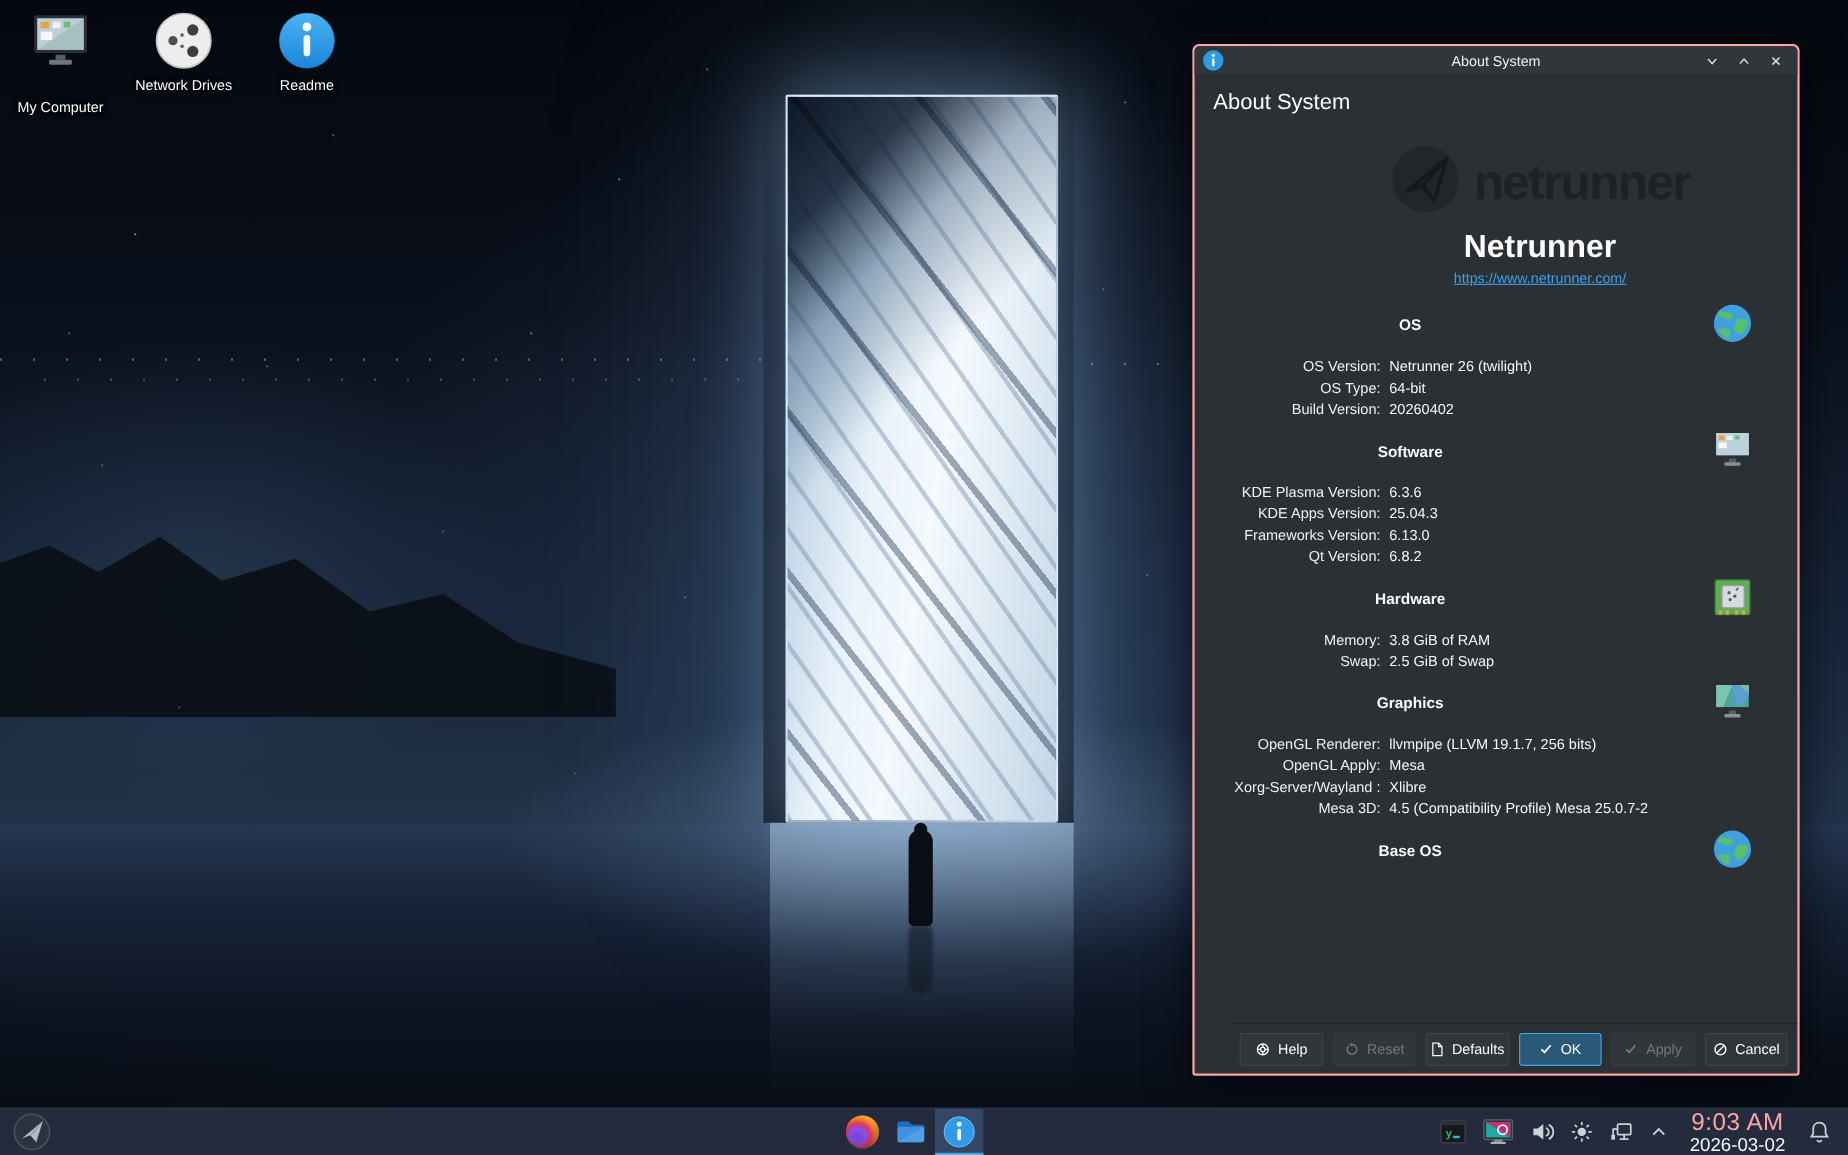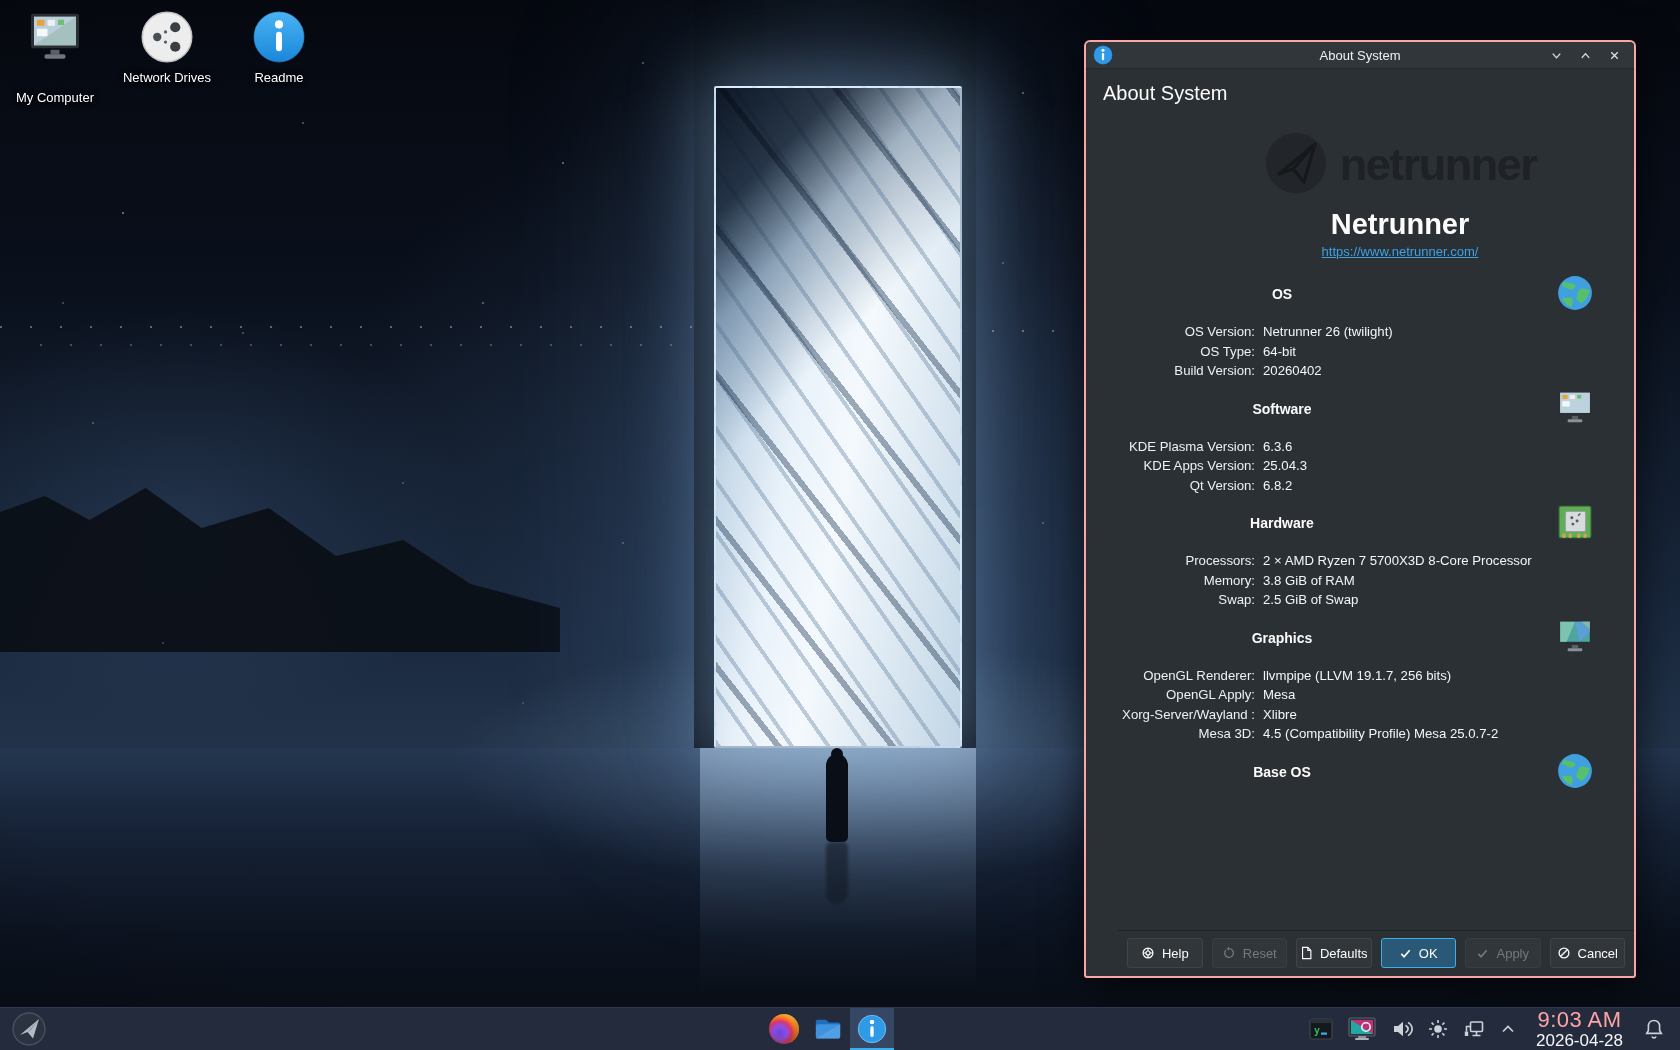--- a/index.html
+++ b/index.html
@@ -80,21 +80,21 @@
   .sections { padding:0; }
   .section { position:relative; margin-top:20px; }
   .section:first-child { margin-top:27px; }
   .section-title { width:392px; text-align:center; font-size:14px; font-weight:700; color:#fcfcfc; height:17px; margin-bottom:19px; }
   .section-icon { position:absolute; top:-12px; right:40px; width:38px; height:38px; }
   .row { display:flex; height:19.5px; font-size:13.2px; line-height:19.5px; }
   .row .lab { flex:none; width:169px; text-align:right; color:#eef0f1; }
   .row .val { margin-left:8px; color:#f4f6f7; white-space:nowrap; }
 
   .btnbar { position:absolute; left:0; right:0; bottom:0; height:46px; border-top:1px solid #202428;
-    display:flex; gap:9px; padding:8px 9px; align-items:flex-end;margin-left:32px; }
+    display:flex; gap:9px; padding:8px 9px; align-items:center;margin-left:32px; }
   .btn { flex:1; height:30px; display:flex; align-items:center; justify-content:center; gap:7px;
     background:#31363b; border:1px solid #3f4549; border-radius:3px; font-size:13px; color:#fcfcfc; cursor:pointer; }
   .btn svg { flex:none; }
   .btn.disabled { color:#75797e; border-color:#383d42; cursor:default; }
   .btn.default { background:#2a5977; border-color:var(--accent,#3daee9); }
 
   
   .taskbar { position:absolute; left:0; bottom:0; width:1680px; height:43px; background:var(--taskbar-bg,#232b3c);
     border-top:1px solid #2e3850; display:flex; align-items:center; z-index:30; }
   .launcher { margin-left:11px; width:36px; height:36px; cursor:pointer; }
@@ -271,20 +271,24 @@
       <div class="rows">
             <div class="row">
               <div class="lab">KDE Plasma Version:</div>
               <div class="val">6.3.6</div>
             </div>
             <div class="row">
               <div class="lab">KDE Apps Version:</div>
               <div class="val">25.04.3</div>
             </div>
             <div class="row">
+              <div class="lab">Frameworks Version:</div>
+              <div class="val">6.13.0</div>
+            </div>
+            <div class="row">
               <div class="lab">Qt Version:</div>
               <div class="val">6.8.2</div>
             </div>
           </div>
     </div>
 
     <div class="section">
       <div class="section-icon">
       <svg width="38" height="38" viewBox="0 0 36 36">
         <rect x="3" y="3" width="30" height="30" rx="2" fill="#5fae57"></rect>
@@ -296,24 +300,20 @@
         <path d="M21 12l2-2" stroke="#565b5f" stroke-width="1.4"></path>
         <rect x="6" y="29" width="3" height="4" fill="#c9a94e"></rect>
         <rect x="12" y="29" width="3" height="4" fill="#c9a94e"></rect>
         <rect x="20" y="29" width="3" height="4" fill="#c9a94e"></rect>
         <rect x="26" y="29" width="3" height="4" fill="#c9a94e"></rect>
       </svg>
     </div>
       <div class="section-title">Hardware</div>
       <div class="rows">
             <div class="row">
-              <div class="lab">Processors:</div>
-              <div class="val">2 × AMD Ryzen 7 5700X3D 8-Core Processor</div>
-            </div>
-            <div class="row">
               <div class="lab">Memory:</div>
               <div class="val">3.8 GiB of RAM</div>
             </div>
             <div class="row">
               <div class="lab">Swap:</div>
               <div class="val">2.5 GiB of Swap</div>
             </div>
           </div>
     </div>
 
@@ -479,21 +479,21 @@
           <rect x="2.8" y="14.5" width="3.4" height="4.5" fill="#cdd2d8" stroke="none"></rect>
         </svg>
       </span>
       <span class="tray-ic">
         <svg width="18" height="18" viewBox="0 0 18 18" fill="none" stroke="#cdd2d8" stroke-width="1.7">
             <polyline points="4,11.5 9,6.5 14,11.5"></polyline>
           </svg>
       </span>
       <span class="clock">
         <span class="time">9:03 AM</span>
-        <span class="date">2026-04-28</span>
+        <span class="date">2026-03-02</span>
       </span>
       <span class="tray-ic">
         <svg width="24" height="24" viewBox="0 0 24 24" fill="none" stroke="#cdd2d8" stroke-width="1.6">
           <path d="M12 3.5c-3.4 0-5.6 2.5-5.6 5.6v4.4l-1.7 2.9h14.6l-1.7-2.9V9.1c0-3.1-2.2-5.6-5.6-5.6z"></path>
           <path d="M10 19.4a2.1 2.1 0 0 0 4 0"></path>
         </svg>
       </span>
     </div>
   </div>
 

